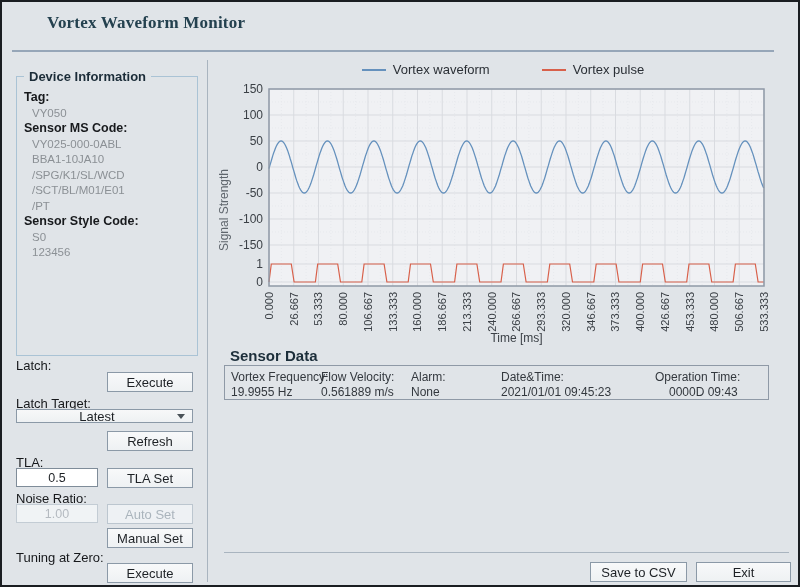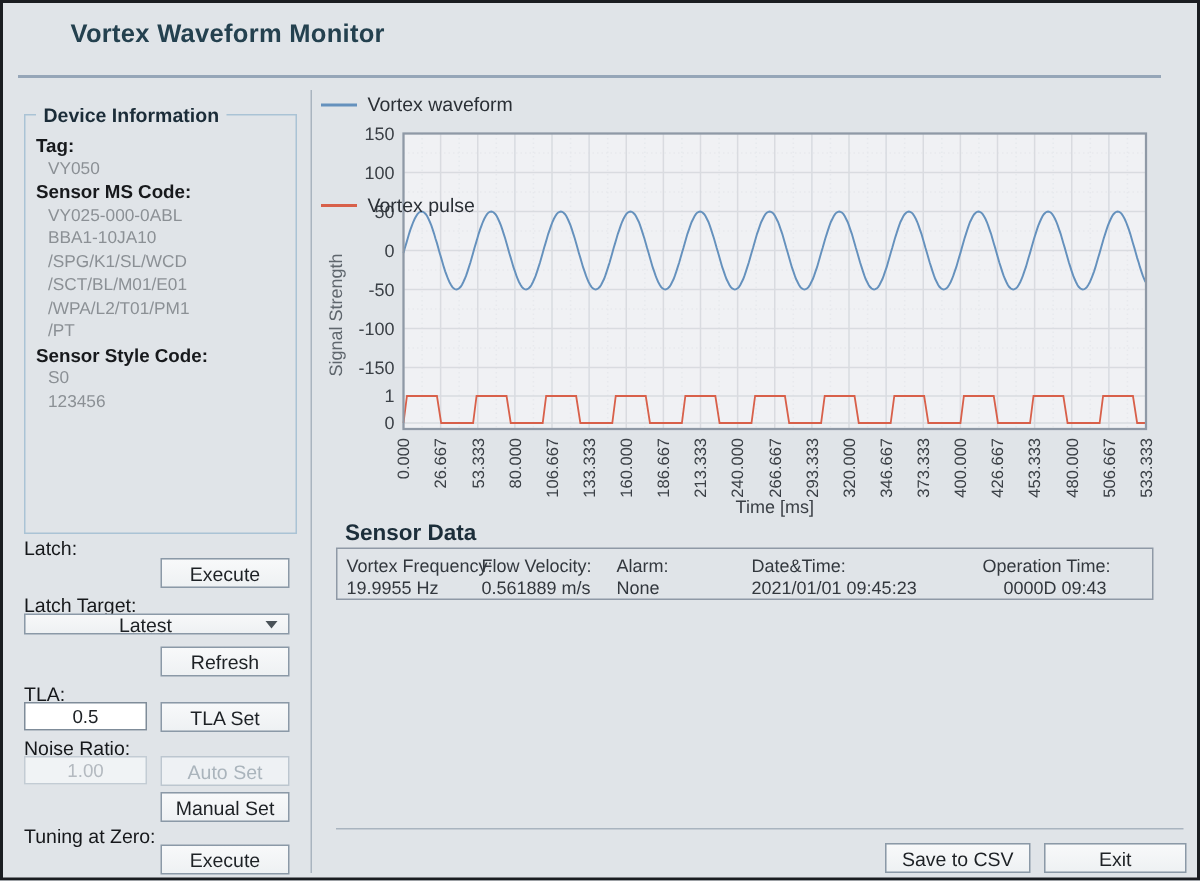--- a/index.html
+++ b/index.html
@@ -1,19 +1,19 @@
 <!DOCTYPE html>
 <html><head>
 <meta charset="utf-8">
 <style>
   html,body{margin:0;padding:0;background:#b8bcc0;font-family:"Liberation Sans",sans-serif;}
   .window{position:relative;width:800px;height:587px;background:#e0e4e8;border:2px solid #1a1d21;
           box-sizing:border-box;overflow:hidden;}
   .abs{position:absolute;}
-  .title{left:45px;top:11px;font-size:17px;font-weight:bold;color:#24414f;letter-spacing:.2px;}
+  .title{left:45px;top:11px;font-size:17px;font-weight:bold;color:#24414f;letter-spacing:.2px;font-family:Liberation Serif, serif;}
   .title-rule{left:10px;top:48px;width:762px;height:2px;background:#96a6b8;}
   .vdivider{left:205px;top:58px;width:1px;height:522px;background:#a9b4bf;}
 
   
   .groupbox{left:14px;top:74px;width:182px;height:280px;border:1px solid #aac3d5;box-sizing:border-box;}
   .gb-legend{left:22px;top:67px;background:#e0e4e8;padding:0 5px;font-size:13px;font-weight:bold;color:#1b2c38;}
   .gb-body{left:22px;top:88px;width:170px;}
   .dlab{font-size:12.5px;font-weight:bold;color:#17191c;height:15.5px;line-height:15.5px;}
   .dval{font-size:11.5px;color:#8b9095;height:15.5px;line-height:15.5px;padding-left:8px;}
 
@@ -26,21 +26,21 @@
        font-family:"Liberation Sans",sans-serif;font-size:12.5px;color:#1d2125;text-align:center;padding:0;}
   .inp.disabled{border-color:#c3ccd4;background:#f0f3f5;color:#b4bac0;}
   .combo{left:14px;top:407px;width:177px;height:14px;border:1px solid #8b99a7;box-sizing:border-box;
          background:linear-gradient(#f7f8f9,#eef1f3);display:flex;align-items:center;}
   .combo-text{flex:1;text-align:center;font-size:13px;color:#1d2125;}
   .combo-arrow{width:0;height:0;border-left:4px solid transparent;border-right:4px solid transparent;
          border-top:5px solid #4a5258;margin-right:7px;}
 
   
   .chart{left:212px;top:58px;width:578px;height:296px;}
-  .legend{position:absolute;left:0;top:2px;width:100%;display:flex;justify-content:center;gap:52px;flex-direction:column;}
+  .legend{position:absolute;left:0;top:2px;width:100%;display:flex;justify-content:center;gap:52px;}
   .legend-item{display:flex;align-items:center;gap:7px;font-size:13px;color:#2a2f35;}
   .swatch{display:inline-block;width:24px;height:2px;}
 
   
   .sd-title{left:228px;top:345px;font-size:15px;font-weight:bold;color:#1c2e3a;}
   .sd-box{left:222px;top:363px;width:545px;height:35px;border:1px solid #8f99a6;box-sizing:border-box;}
   .sd-col{position:absolute;top:0;}
   .sd-lab{position:absolute;top:4px;font-size:12px;color:#33383e;white-space:nowrap;}
   .sd-val{position:absolute;top:19px;font-size:12px;color:#33383e;white-space:nowrap;}
 
@@ -59,21 +59,20 @@
   <div class="abs groupbox"></div>
   <div class="abs gb-legend">Device Information</div>
   <div class="abs gb-body">
     <div class="dlab">Tag:</div>
     <div class="dval">VY050</div>
     <div class="dlab">Sensor MS Code:</div>
     <div class="dval">VY025-000-0ABL</div>
     <div class="dval">BBA1-10JA10</div>
     <div class="dval">/SPG/K1/SL/WCD</div>
     <div class="dval">/SCT/BL/M01/E01</div>
-    <div class="dval">/WPA/L2/T01/PM1</div>
     <div class="dval">/PT</div>
     <div class="dlab">Sensor Style Code:</div>
     <div class="dval">S0</div>
     <div class="dval">123456</div>
   </div>
 
   <div class="abs lbl" style="left:14px;top:356px;">Latch:</div>
   <div class="abs btn" style="left:105px;top:370px;">Execute</div>
 
   <div class="abs lbl" style="left:14px;top:394px;">Latch Target:</div>

